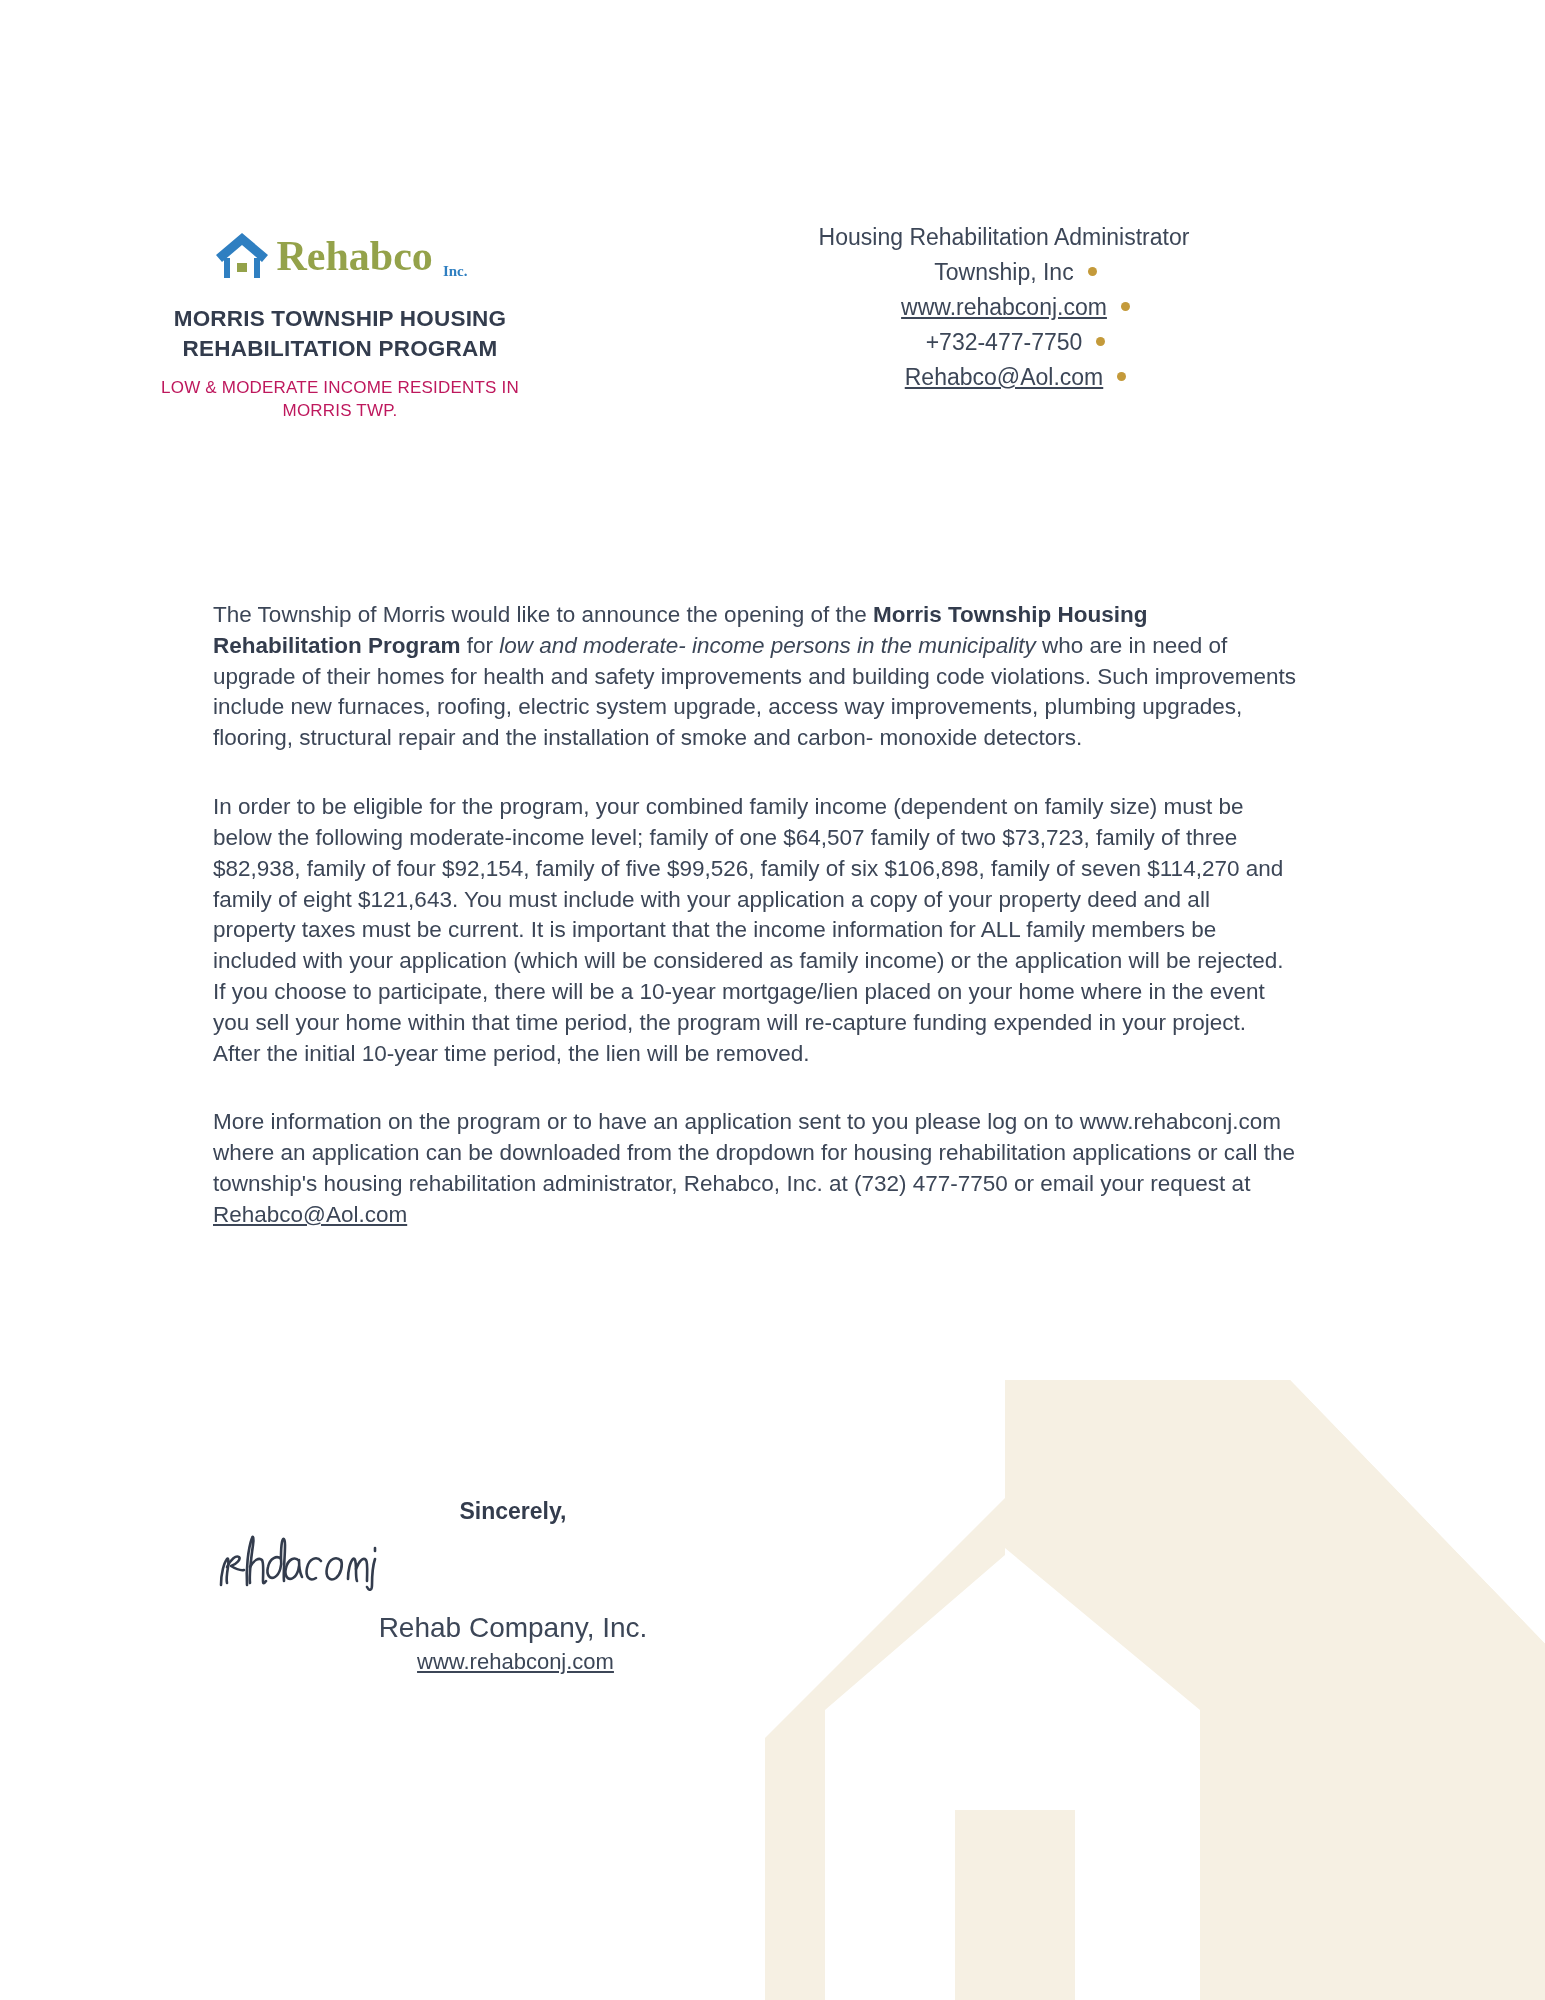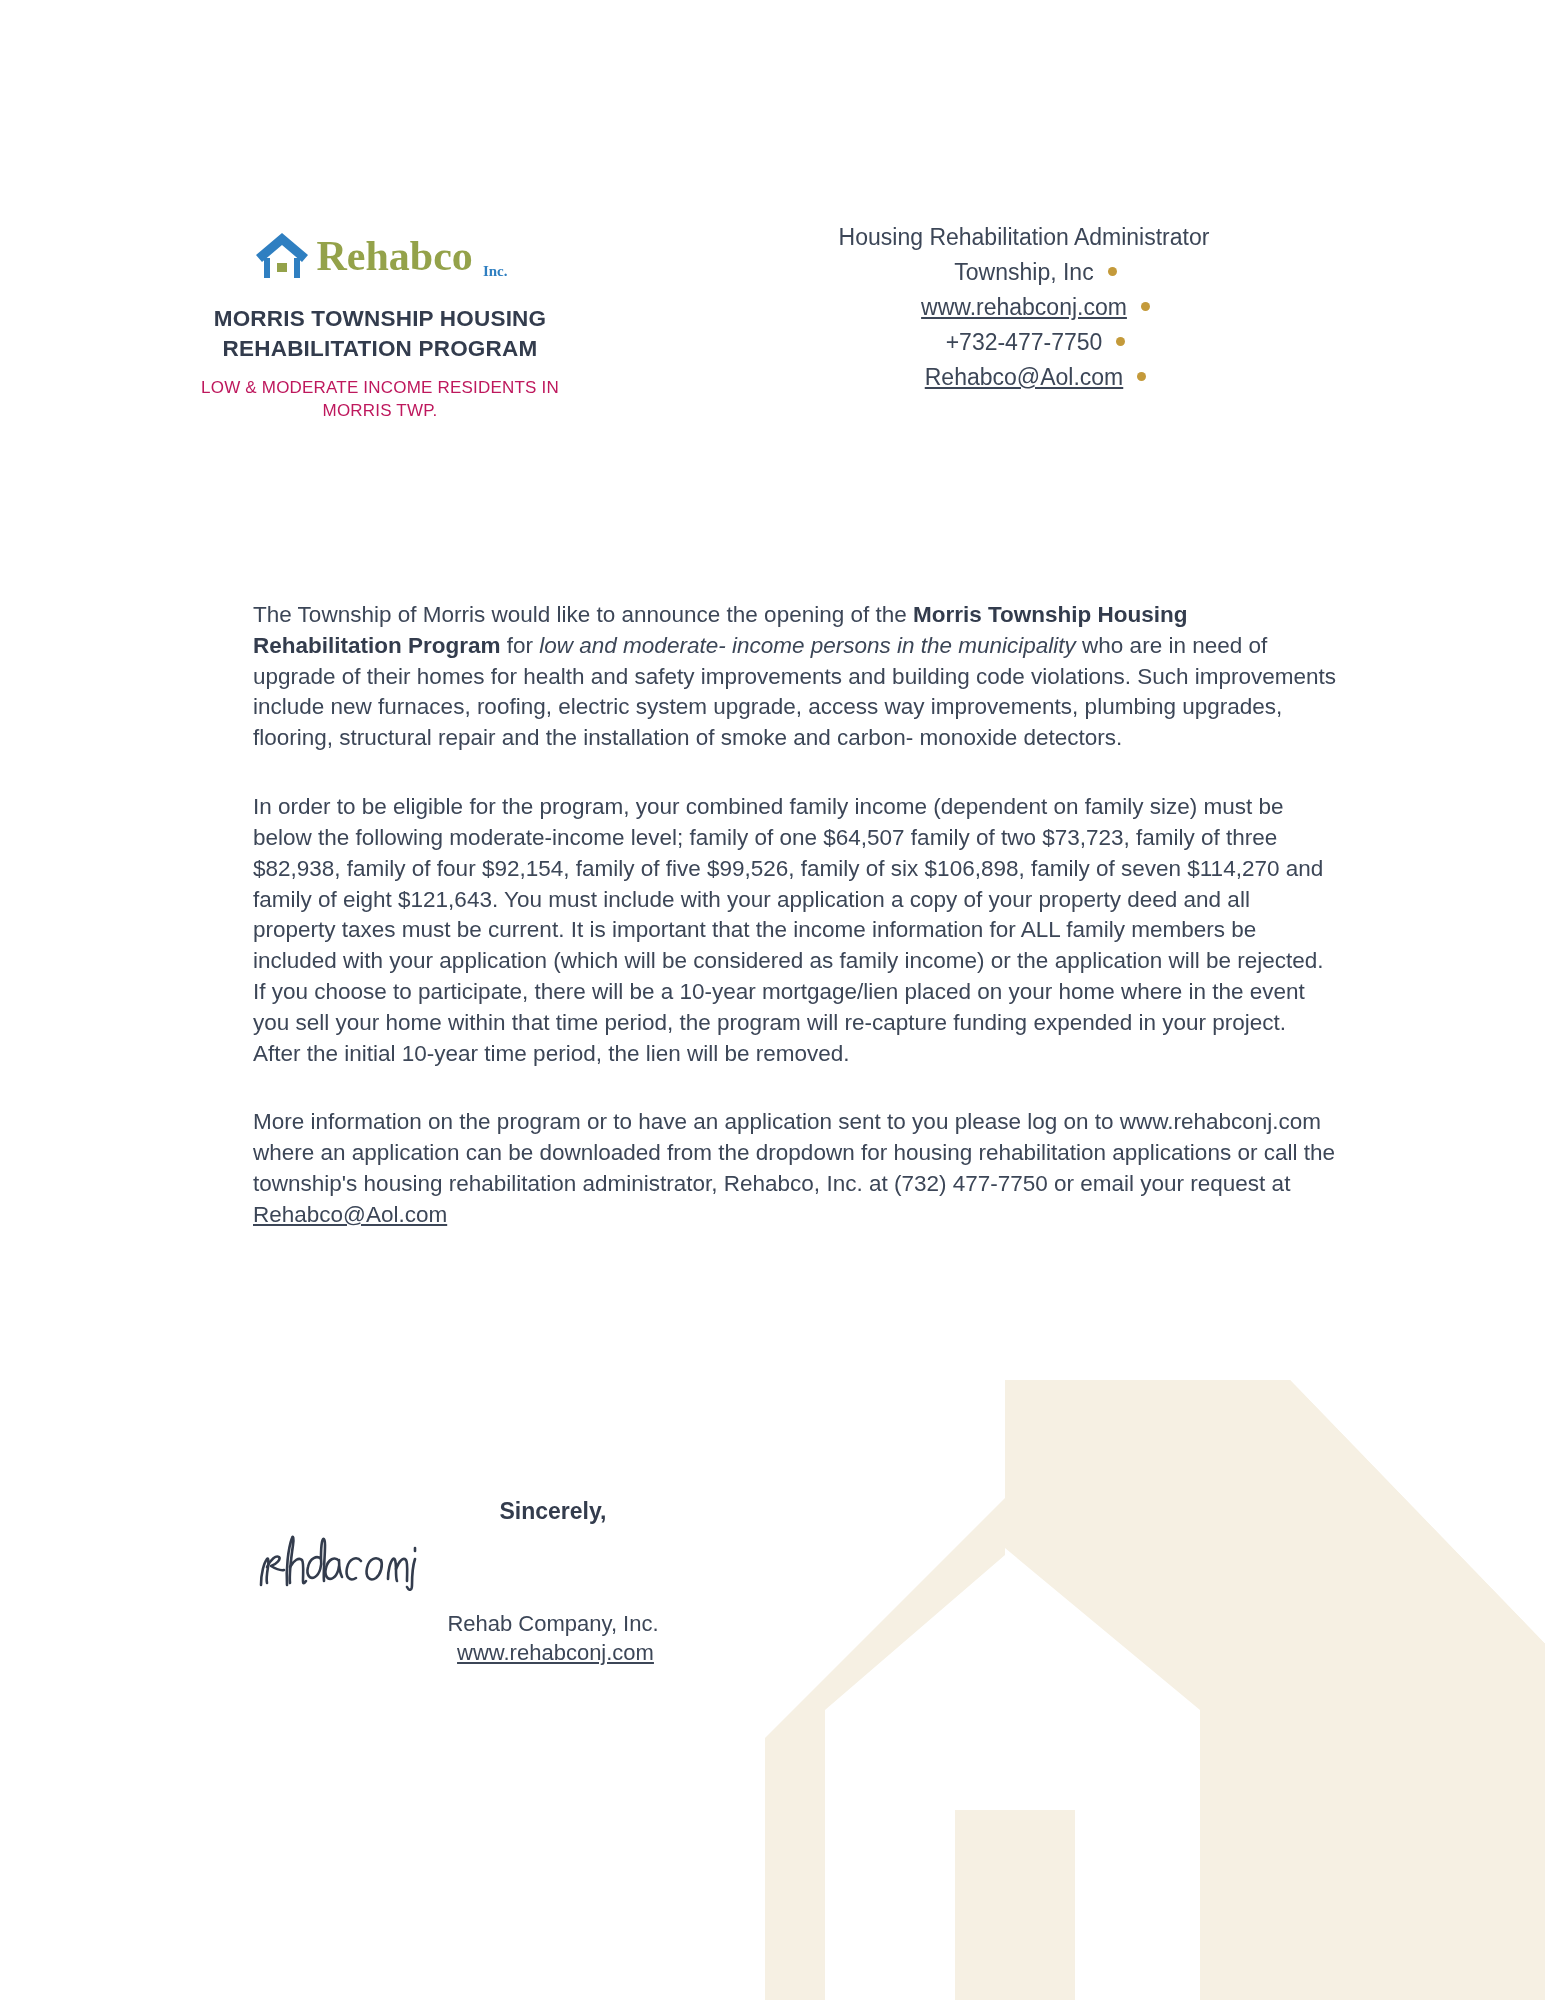--- a/index.html
+++ b/index.html
@@ -13,21 +13,20 @@
     position: relative;
     overflow: hidden;
     font-family: "Liberation Sans", sans-serif;
     color: #333c4d;
   }
 
   .page {
     position: absolute;
     inset: 0;
     background: #ffffff;
-    margin-left: 40px;
   }
 
   
   .watermark {
     position: absolute;
     right: -40px;
     bottom: 0;
     width: 880px;
     height: 620px;
     pointer-events: none;
@@ -166,21 +165,21 @@
   .signature {
     height: 62px;
     margin-left: 2px;
   }
   .signature svg { display: block; height: 100%; width: 200px; }
 
   .closing {
     margin-top: 18px;
   }
   .closing-name {
-    font-size: 22px;
+    font-size: 28px;
     color: #3c4657;
     line-height: 1.34;
   }
   .closing-url {
     font-size: 22px;
     color: #3c4657;
     line-height: 1.34;
     text-decoration: underline;
     padding-left: 5px;
   }

